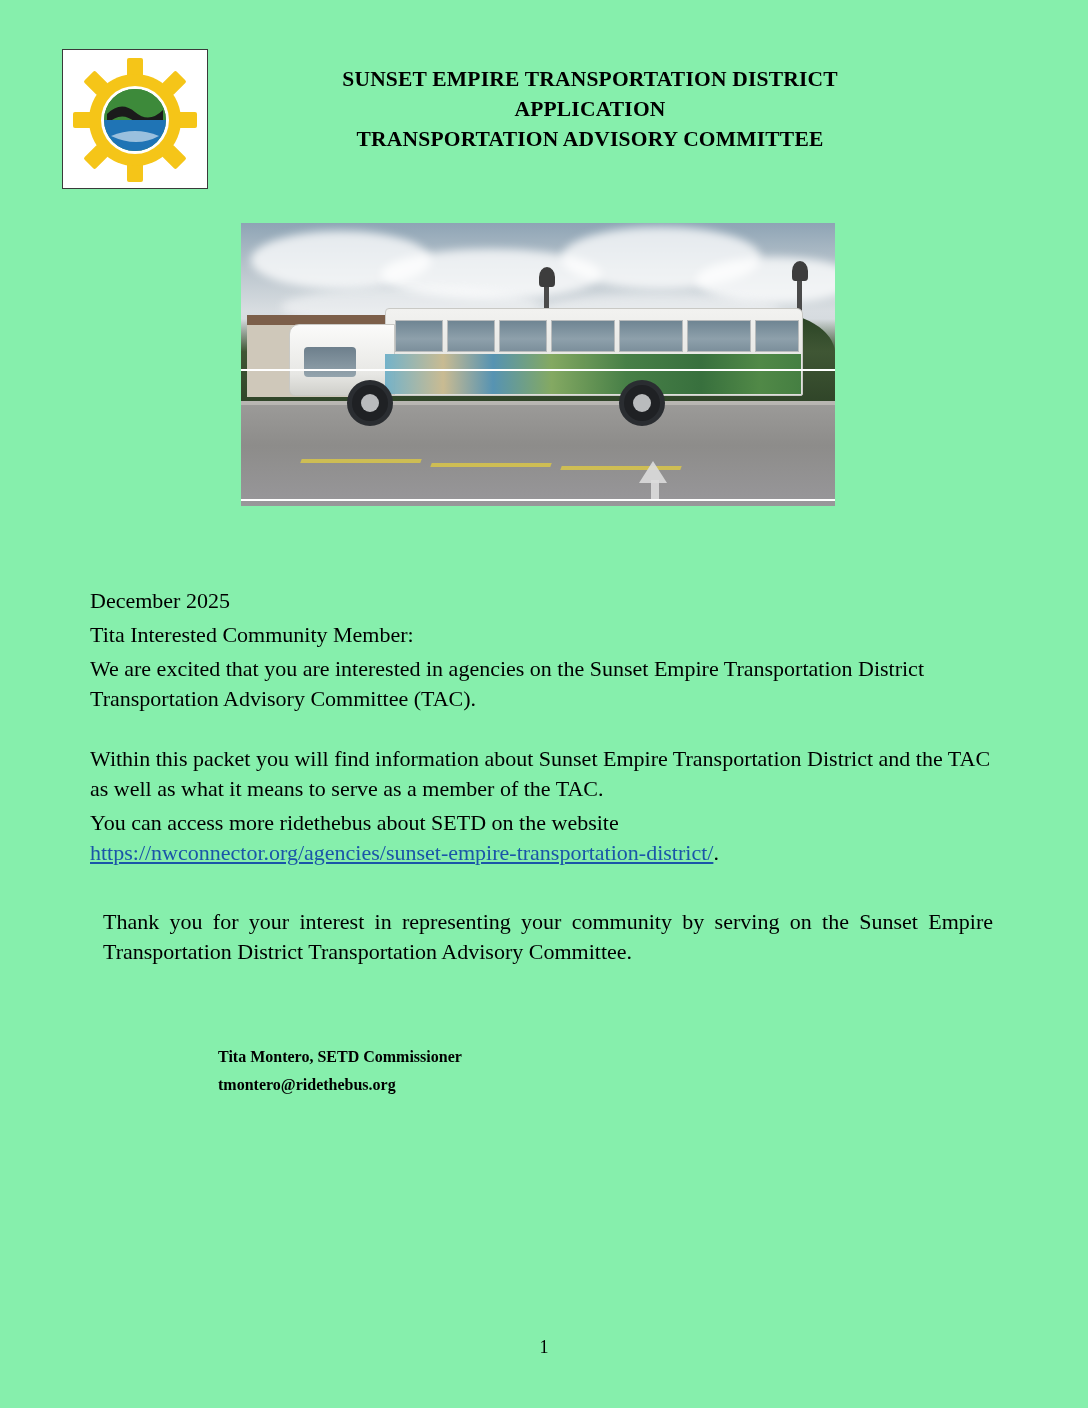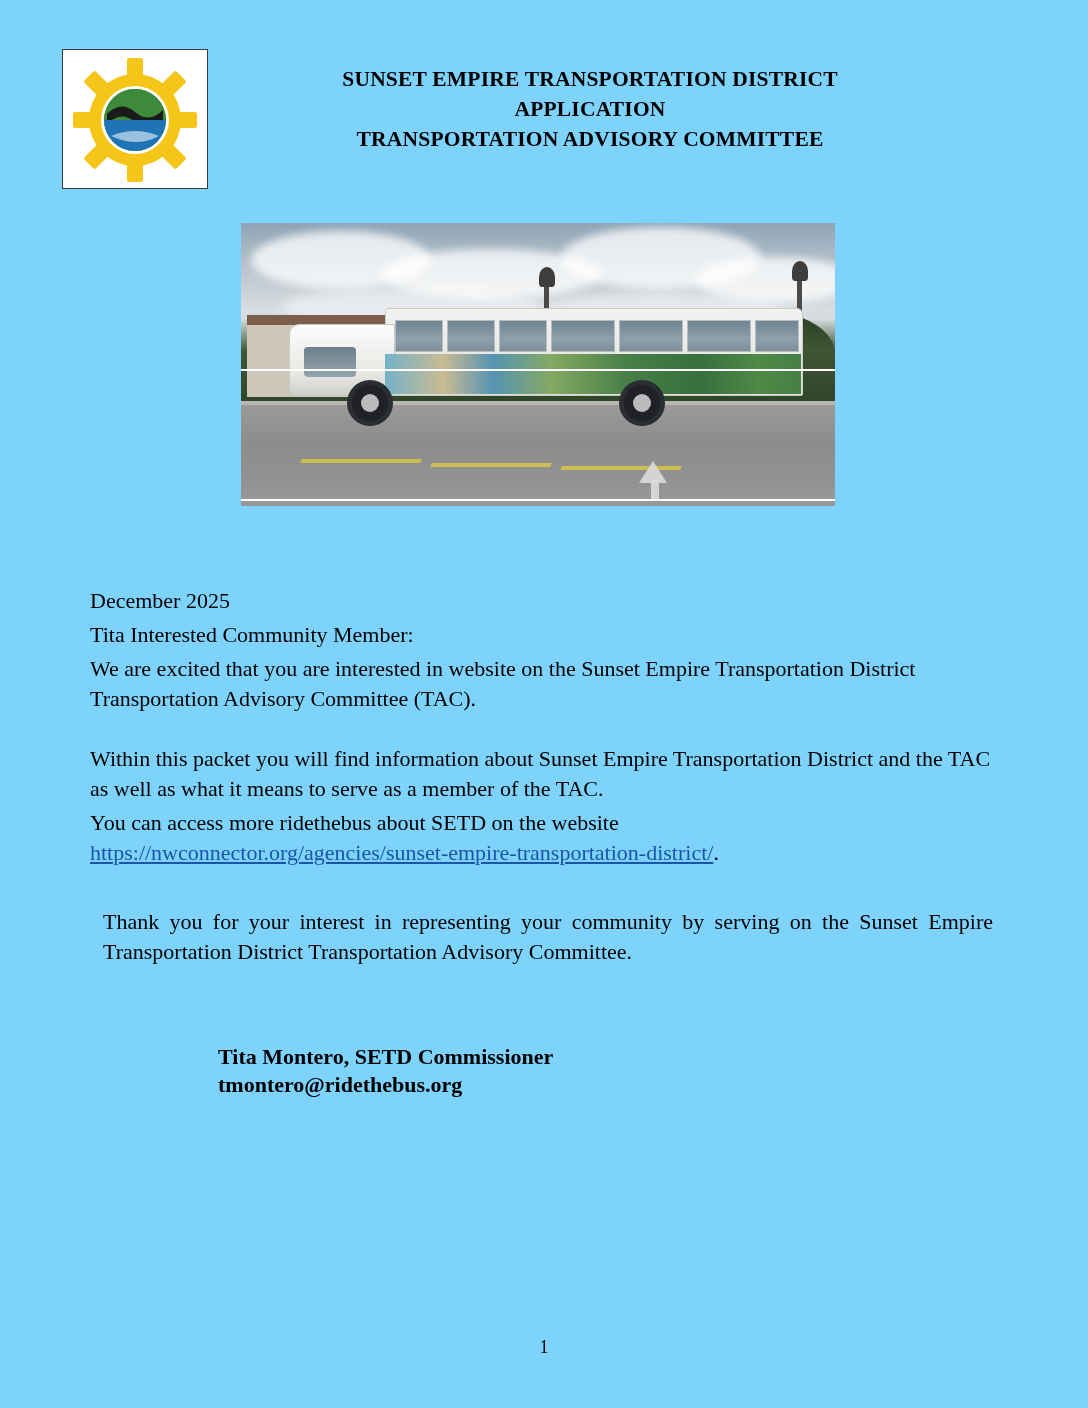--- a/index.html
+++ b/index.html
@@ -13,21 +13,21 @@
     position: relative;
     font-family: "Liberation Serif", serif;
     color: #000000;
     overflow: hidden;
   }
   .page {
     position: absolute;
     left: 0; top: 0;
     width: 1088px;
     height: 1408px;
-    background: #7dd3fc;
+    background: #86efac;
   }
 
   
   .header {
     position: absolute;
     left: 0;
     top: 44px;
     width: 1088px;
     height: 150px;
   }
@@ -213,21 +213,21 @@
   .q-line { margin: 0; padding-left: 6px; }
   a.link {
     color: #1a55a8;
     text-decoration: underline;
   }
   .contact {
     position: absolute;
     left: 218px;
     top: 1043px;
     font-weight: bold;
-    font-size: 22px;
+    font-size: 16px;
     line-height: 28px;
   }
   .page-number {
     position: absolute;
     left: 0; top: 1337px;
     width: 1088px;
     text-align: center;
     font-size: 18px;
   }
 </style>
@@ -317,21 +317,21 @@
         </div>
     </div>
 
     <div class="photo-hline hl1"></div>
     <div class="photo-hline hl2"></div>
   </div>
 
   <div class="body-text">
     <p class="p">December 2025</p>
     <p class="p">Tita Interested Community Member:</p>
-    <p class="p">We are excited that you are interested in website on the Sunset Empire Transportation District Transportation Advisory Committee (TAC).</p>
+    <p class="p">We are excited that you are interested in agencies on the Sunset Empire Transportation District Transportation Advisory Committee (TAC).</p>
 
     <div class="gap-md"></div>
 
     <p class="p">Within this packet you will find information about Sunset Empire Transportation District and the TAC as well as what it means to serve as a member of the TAC.</p>
     <p class="p">
       <span>You can access more ridethebus about SETD on the website</span><br>
       <a class="link" href="#">https://nwconnector.org/agencies/sunset-empire-transportation-district/</a><span>.</span>
     </p>
 
     <div class="gap-lg"></div>

